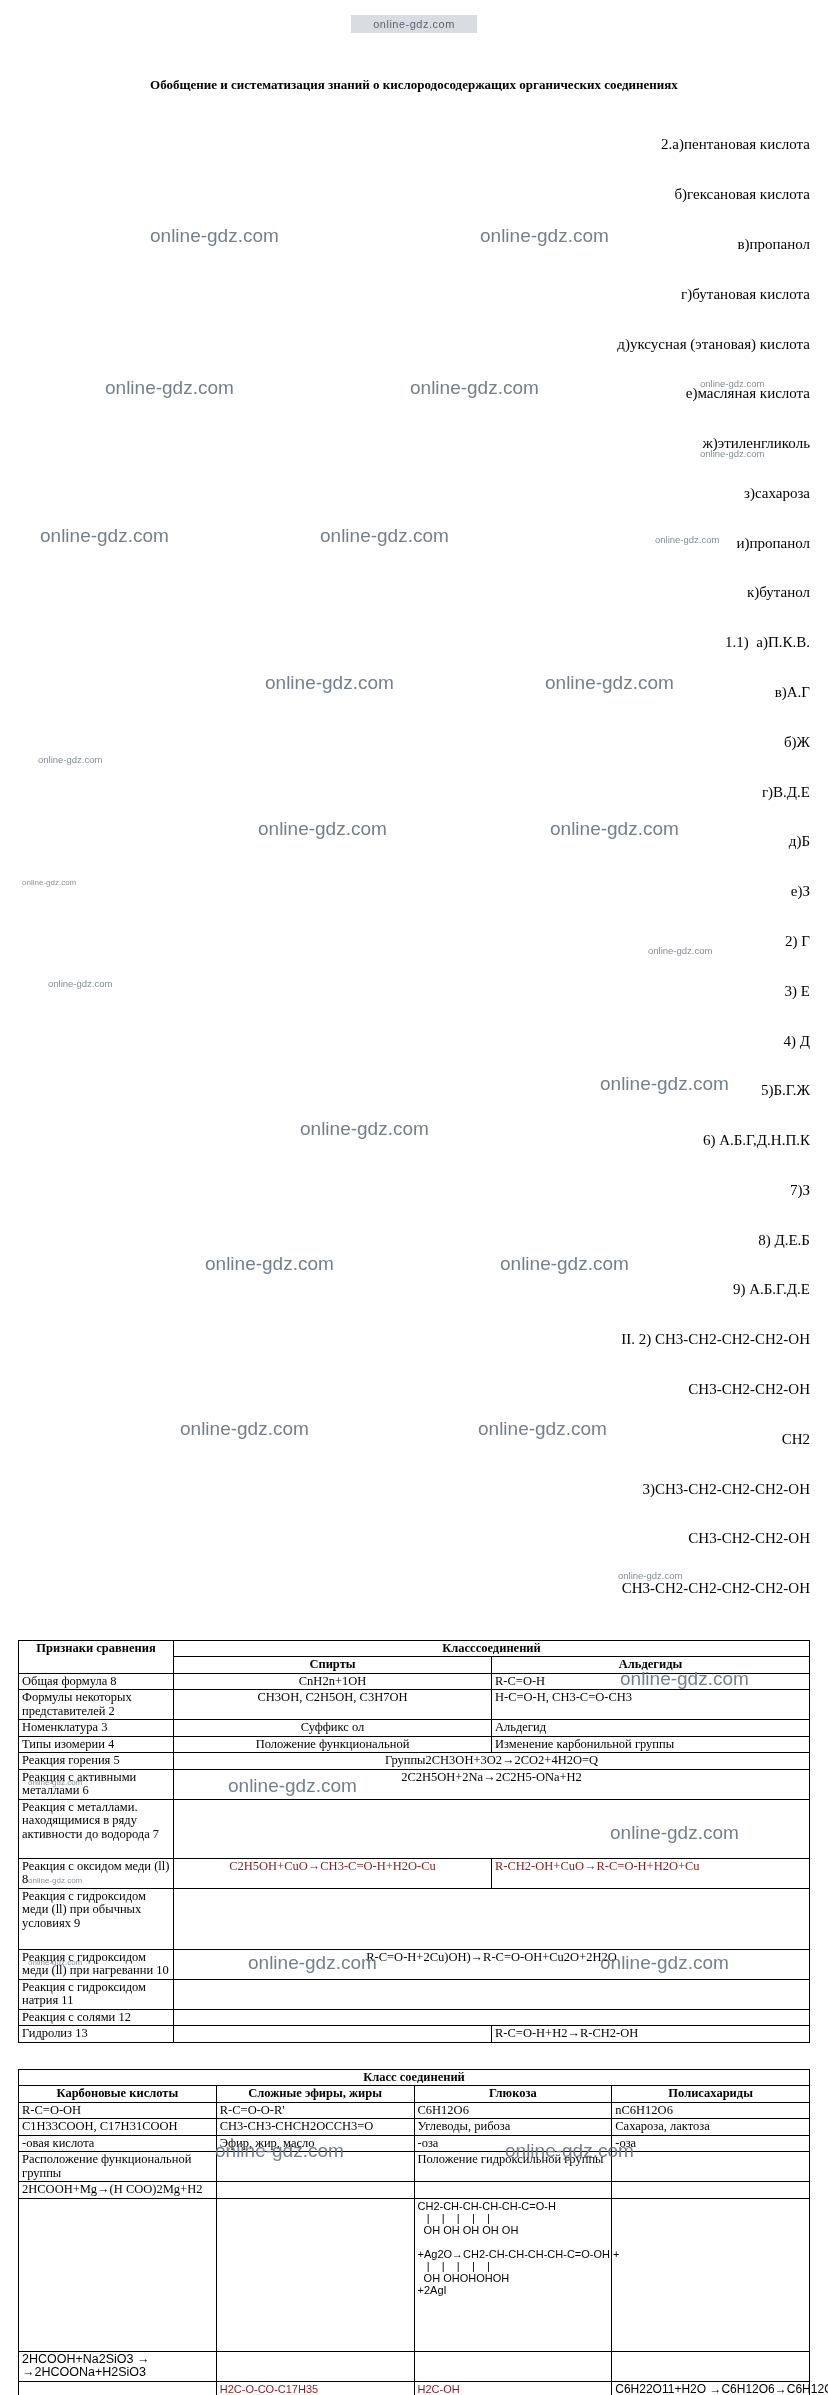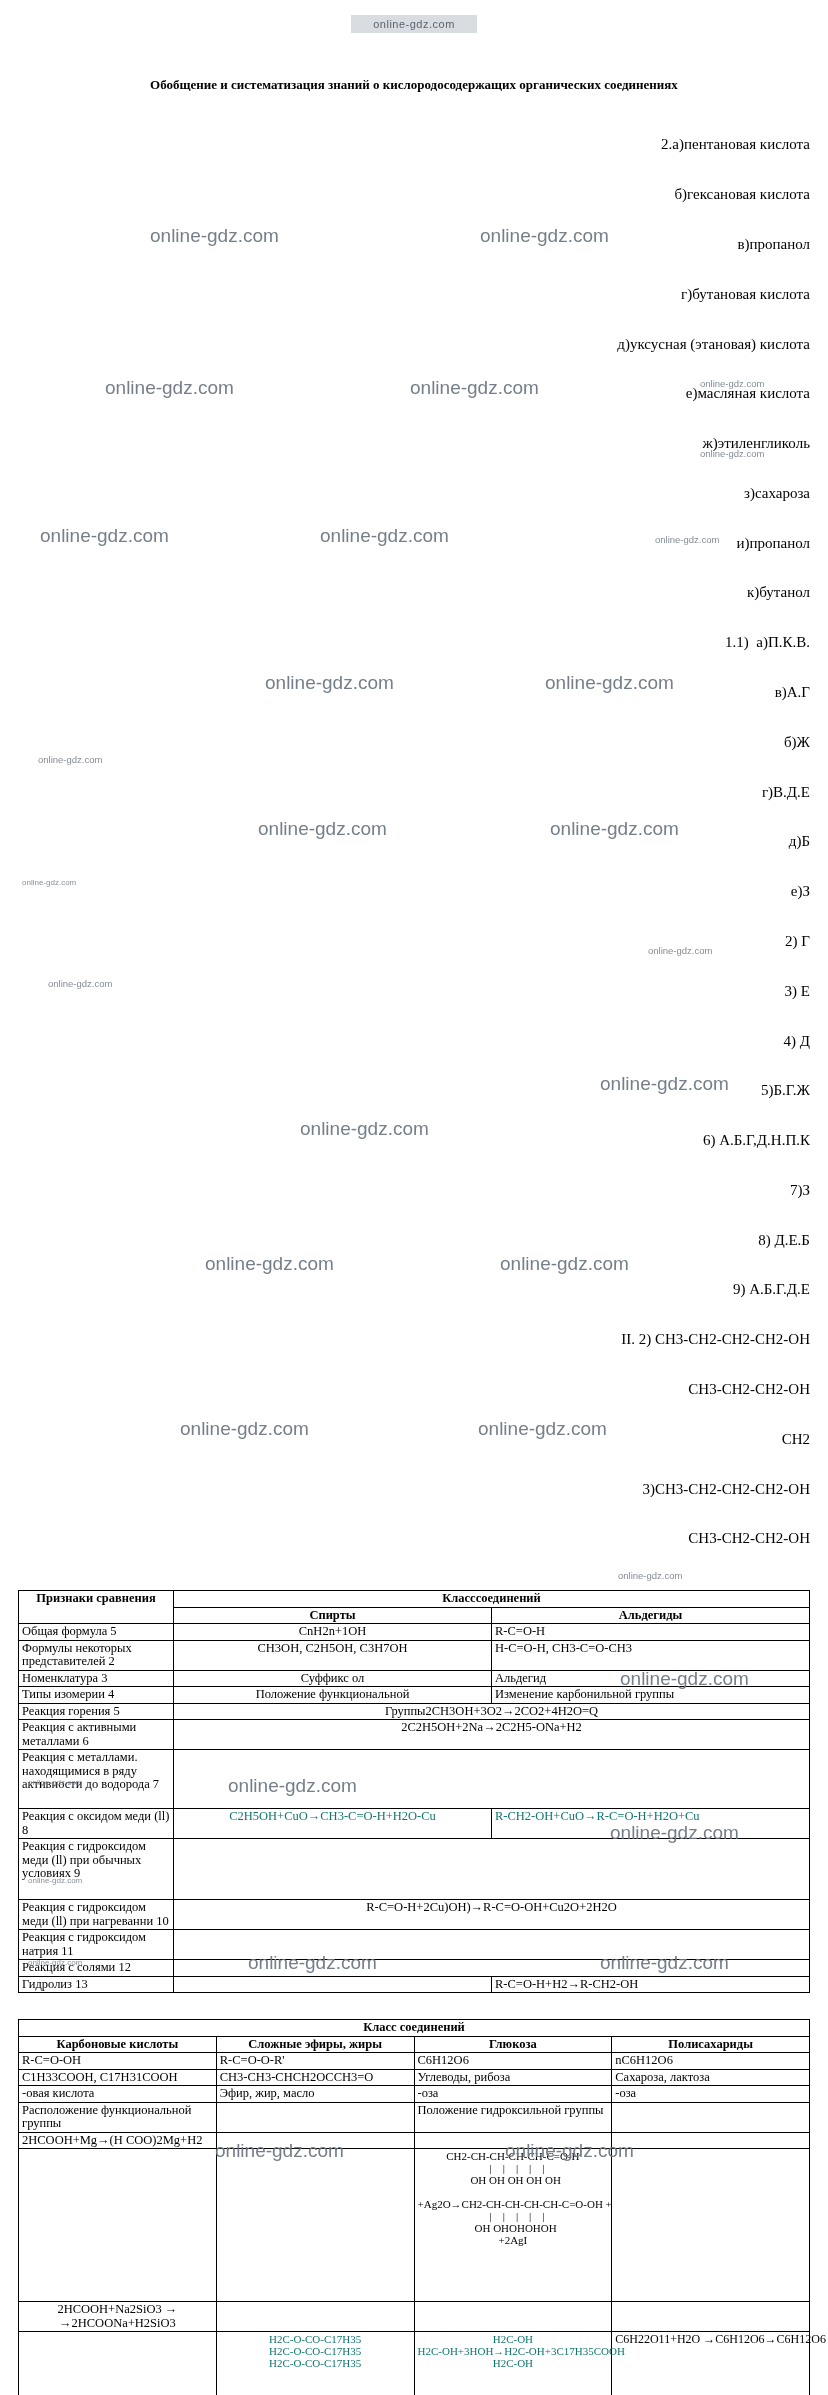--- a/index.html
+++ b/index.html
@@ -85,27 +85,26 @@
   .t1 td:first-child{width:148px;}
   .t1 .c2{width:228px;}
   .t1 .c3{width:auto;}
   .t2 td:nth-child(1){width:132px;}
   .t2 td:nth-child(2){width:148px;}
   .t2 td:nth-child(3){width:auto;}
   .t2 td:nth-child(4){width:112px;}
   .tall-a{height:56px;}
   .tall-b{height:150px;}
   .tall-c{height:58px;}
-  .faint{color:#0f766e;}
+  .faint{color:#7f1d1d;}
   .formula-block{
-    font-family:Liberation Serif, serif;
+    font-family:Liberation Sans, sans-serif;
     font-size:11px;
     line-height:12px;
     white-space:pre;
-    text-align:center;
   }
 </style>
 </head>
 <body>
 
 <div class="page">
 
   <div class="topbar">
     <span class="tag">online-gdz.com</span>
   </div>
@@ -137,36 +136,37 @@
       <div>5)Б.Г.Ж</div>
       <div> 6) А.Б.Г,Д.Н.П.К</div>
       <div> 7)З</div>
       <div> 8) Д.Е.Б</div>
       <div>9) А.Б.Г.Д.Е</div>
       <div>II. 2) СН3-СН2-СН2-СН2-ОН</div>
       <div>СН3-СН2-СН2-ОН</div>
       <div>                СН2</div>
       <div>3)СН3-СН2-СН2-СН2-ОН</div>
       <div>СН3-СН2-СН2-ОН</div>
+      <div>СН3-СН2-СН2-СН2-СН2-ОН</div>
     </div>
 
     <div class="tbl-wrap">
       <table class="t1">
         <tbody>
             <tr>
           <td rowspan="2" class="ctr b">Признаки сравнения</td>
           <td colspan="2" class="ctr b">Класссоединений</td>
         </tr>
         <tr>
           <td class="ctr b c2">Спирты</td>
           <td class="ctr b c3">Альдегиды</td>
         </tr>
 
         <tr>
-          <td>Общая формула 5</td>
+          <td>Общая формула 8</td>
           <td class="ctr">CnH2n+1OH</td>
           <td>R-C=O-H</td>
         </tr>
         <tr>
           <td>Формулы некоторых представителей 2</td>
           <td class="ctr">CH3OH, C2H5OH, C3H7OH</td>
           <td>H-C=O-H,    CH3-C=O-CH3</td>
         </tr>
         <tr>
           <td>Номенклатура 3</td>

